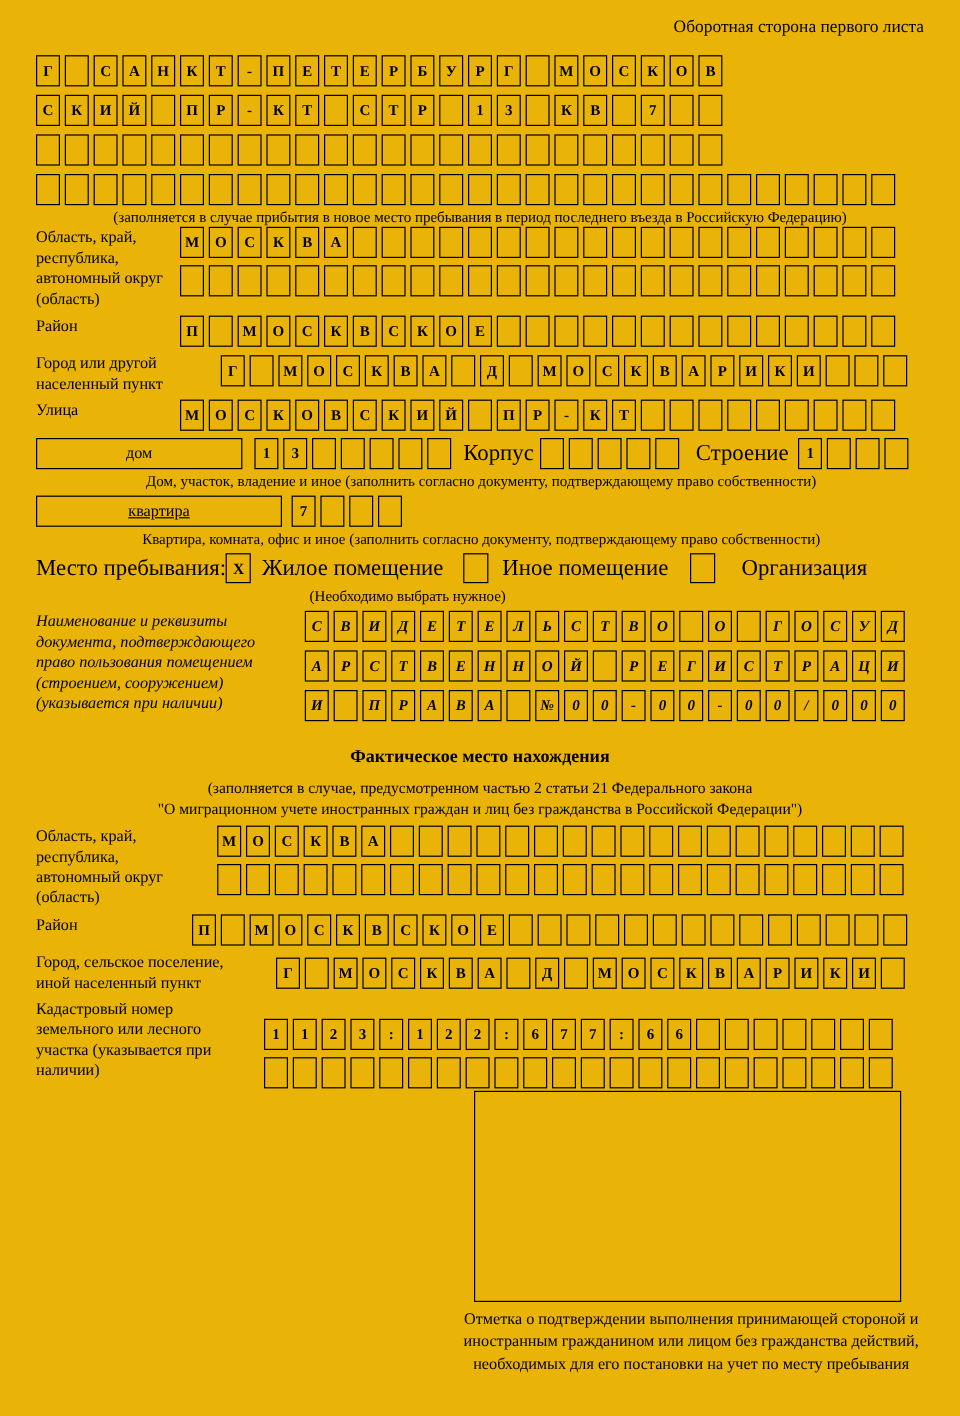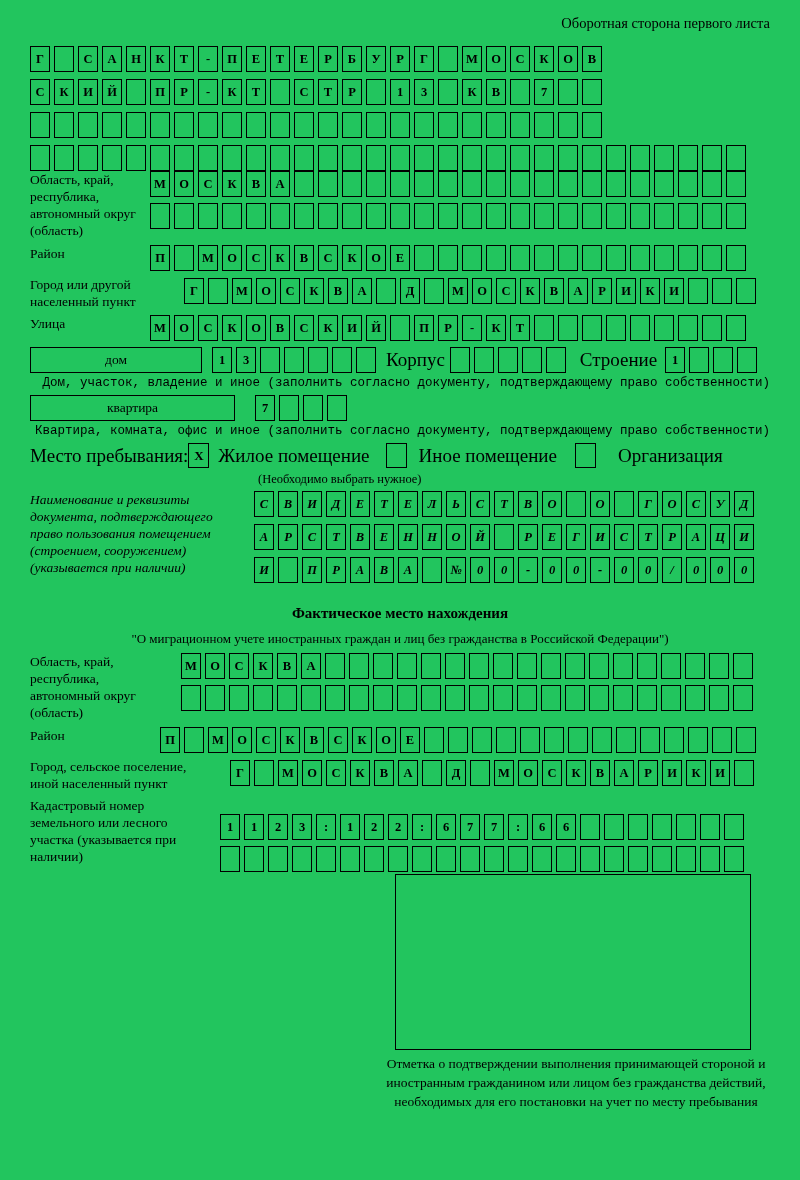--- a/index.html
+++ b/index.html
@@ -1,30 +1,30 @@
 <!DOCTYPE html>
 <html><head>
 <meta charset="utf-8">
 <style>
   html,body{margin:0;padding:0;background:#fff;}
   .page{position:relative;width:800px;height:1180px;box-sizing:border-box;
-        padding:14px 30px 0 30px;background:#22c55e;color:#000;
+        padding:14px 30px 0 30px;background:#eab308;color:#000;
         font-family:"Liberation Serif","DejaVu Serif",serif;overflow:hidden;}
   .note-right{text-align:right;font-size:14.5px;line-height:18px;}
   .field{display:flex;align-items:flex-start;}
   .flabel{font-size:13.5px;line-height:17px;box-sizing:border-box;flex:none;}
   .rows{flex:none;}
   .cells{display:flex;margin-bottom:6px;}
   .cells.tight{margin-bottom:0;}
   .cell{box-sizing:border-box;flex:0 0 20px;width:20px;height:26px;border:1.7px solid #000;
         margin-right:4px;display:flex;align-items:center;justify-content:center;
         font-size:12.5px;font-weight:bold;font-family:"Liberation Serif",serif;}
   .mt7 .cells{margin-bottom:7px;}
   .cap{font-size:12.5px;line-height:16px;text-align:center;}
-  .cap-left{font-size:12.5px;line-height:16px;text-align:right;margin:1px 0 4px 2px;font-family:Liberation Mono, monospace;}
+  .cap-left{font-size:12.5px;line-height:16px;text-align:center;margin:1px 0 4px 2px;}
   .h-bold{font-size:15px;font-weight:bold;text-align:center;line-height:18px;}
   .wbox{box-sizing:border-box;border:1.7px solid #000;height:26px;display:flex;
         align-items:center;justify-content:center;font-size:13.5px;flex:none;}
   .hrow{display:flex;align-items:center;margin-bottom:2px;}
   .ilabel{font-size:19px;flex:none;font-family:Liberation Serif, serif;}
   .chk{box-sizing:border-box;width:21px;height:25px;border:1.7px solid #000;flex:none;
        display:flex;align-items:center;justify-content:center;font-size:13px;font-weight:bold;}
   .bigbox{box-sizing:border-box;border:1.8px solid #000;width:356px;height:176px;
           margin:2px 0 4px 365px;}
   .conf-cap{margin-left:340px;width:412px;font-size:13.5px;line-height:19px;text-align:center;}
@@ -143,20 +143,21 @@
       <span class="cell"></span>
       <span class="cell"></span>
       <span class="cell"></span>
       <span class="cell"></span>
       <span class="cell"></span>
       <span class="cell"></span>
       <span class="cell"></span>
       <span class="cell"></span>
       <span class="cell"></span>
     </div>
+  <div class="cap" style="margin-top:2px;">(заполняется в случае прибытия в новое место пребывания в период последнего въезда в Российскую Федерацию)</div>
 
 
   <div class="field">
     <div class="flabel" style="width:120px;padding-right:14px;">Область, край, республика, автономный округ (область)</div>
     <div class="rows">
       <div class="cells">
           <span class="cell">М</span>
           <span class="cell">О</span>
           <span class="cell">С</span>
           <span class="cell">К</span>
@@ -327,21 +328,21 @@
     <div class="cells tight">
         <span class="cell">1</span>
         <span class="cell"></span>
         <span class="cell"></span>
         <span class="cell"></span>
       </div>
   </div>
   <div class="cap-left">Дом, участок, владение и иное (заполнить согласно документу, подтверждающему право собственности)</div>
 
   <div class="hrow">
-    <div class="wbox" style="width:205px;margin-right:20px;">квартира</div>
+    <div class="wbox" style="width:205px;margin-right:8px;text-decoration:underline;">квартира</div>
     <div class="cells tight">
         <span class="cell">7</span>
         <span class="cell"></span>
         <span class="cell"></span>
         <span class="cell"></span>
       </div>
   </div>
   <div class="cap-left">Квартира, комната, офис и иное (заполнить согласно документу, подтверждающему право собственности)</div>
 
   <div class="hrow">
@@ -424,20 +425,21 @@
           <span class="cell">0</span>
           <span class="cell">/</span>
           <span class="cell">0</span>
           <span class="cell">0</span>
           <span class="cell">0</span>
         </div>
     </div>
   </div>
 
   <div class="h-bold" style="margin:14px 0 8px;">Фактическое место нахождения</div>
+  <div class="cap" style="font-size:13px;line-height:17px;">(заполняется в случае, предусмотренном частью 2 статьи 21 Федерального закона</div>
   <div class="cap" style="font-size:13px;line-height:17px;margin-bottom:6px;">"О миграционном учете иностранных граждан и лиц без гражданства в Российской Федерации")</div>
 
   <div class="field">
     <div class="flabel" style="width:151px;padding-right:12px;">Область, край, республика, автономный округ (область)</div>
     <div class="rows">
       <div class="cells">
           <span class="cell">М</span>
           <span class="cell">О</span>
           <span class="cell">С</span>
           <span class="cell">К</span>
@@ -515,21 +517,21 @@
         <span class="cell"></span>
         <span class="cell"></span>
         <span class="cell"></span>
         <span class="cell"></span>
         <span class="cell"></span>
         <span class="cell"></span>
         <span class="cell"></span>
       </div>
   </div>
 
-  <div class="field" style="margin-top:5px;">
+  <div class="field" style="margin-top:5px;align-items:center;">
     <div class="flabel" style="width:200px;padding-right:14px;">Город, сельское поселение, иной населенный пункт</div>
     <div class="cells tight" style="margin-top:2px;">
         <span class="cell">Г</span>
         <span class="cell"></span>
         <span class="cell">М</span>
         <span class="cell">О</span>
         <span class="cell">С</span>
         <span class="cell">К</span>
         <span class="cell">В</span>
         <span class="cell">А</span>

